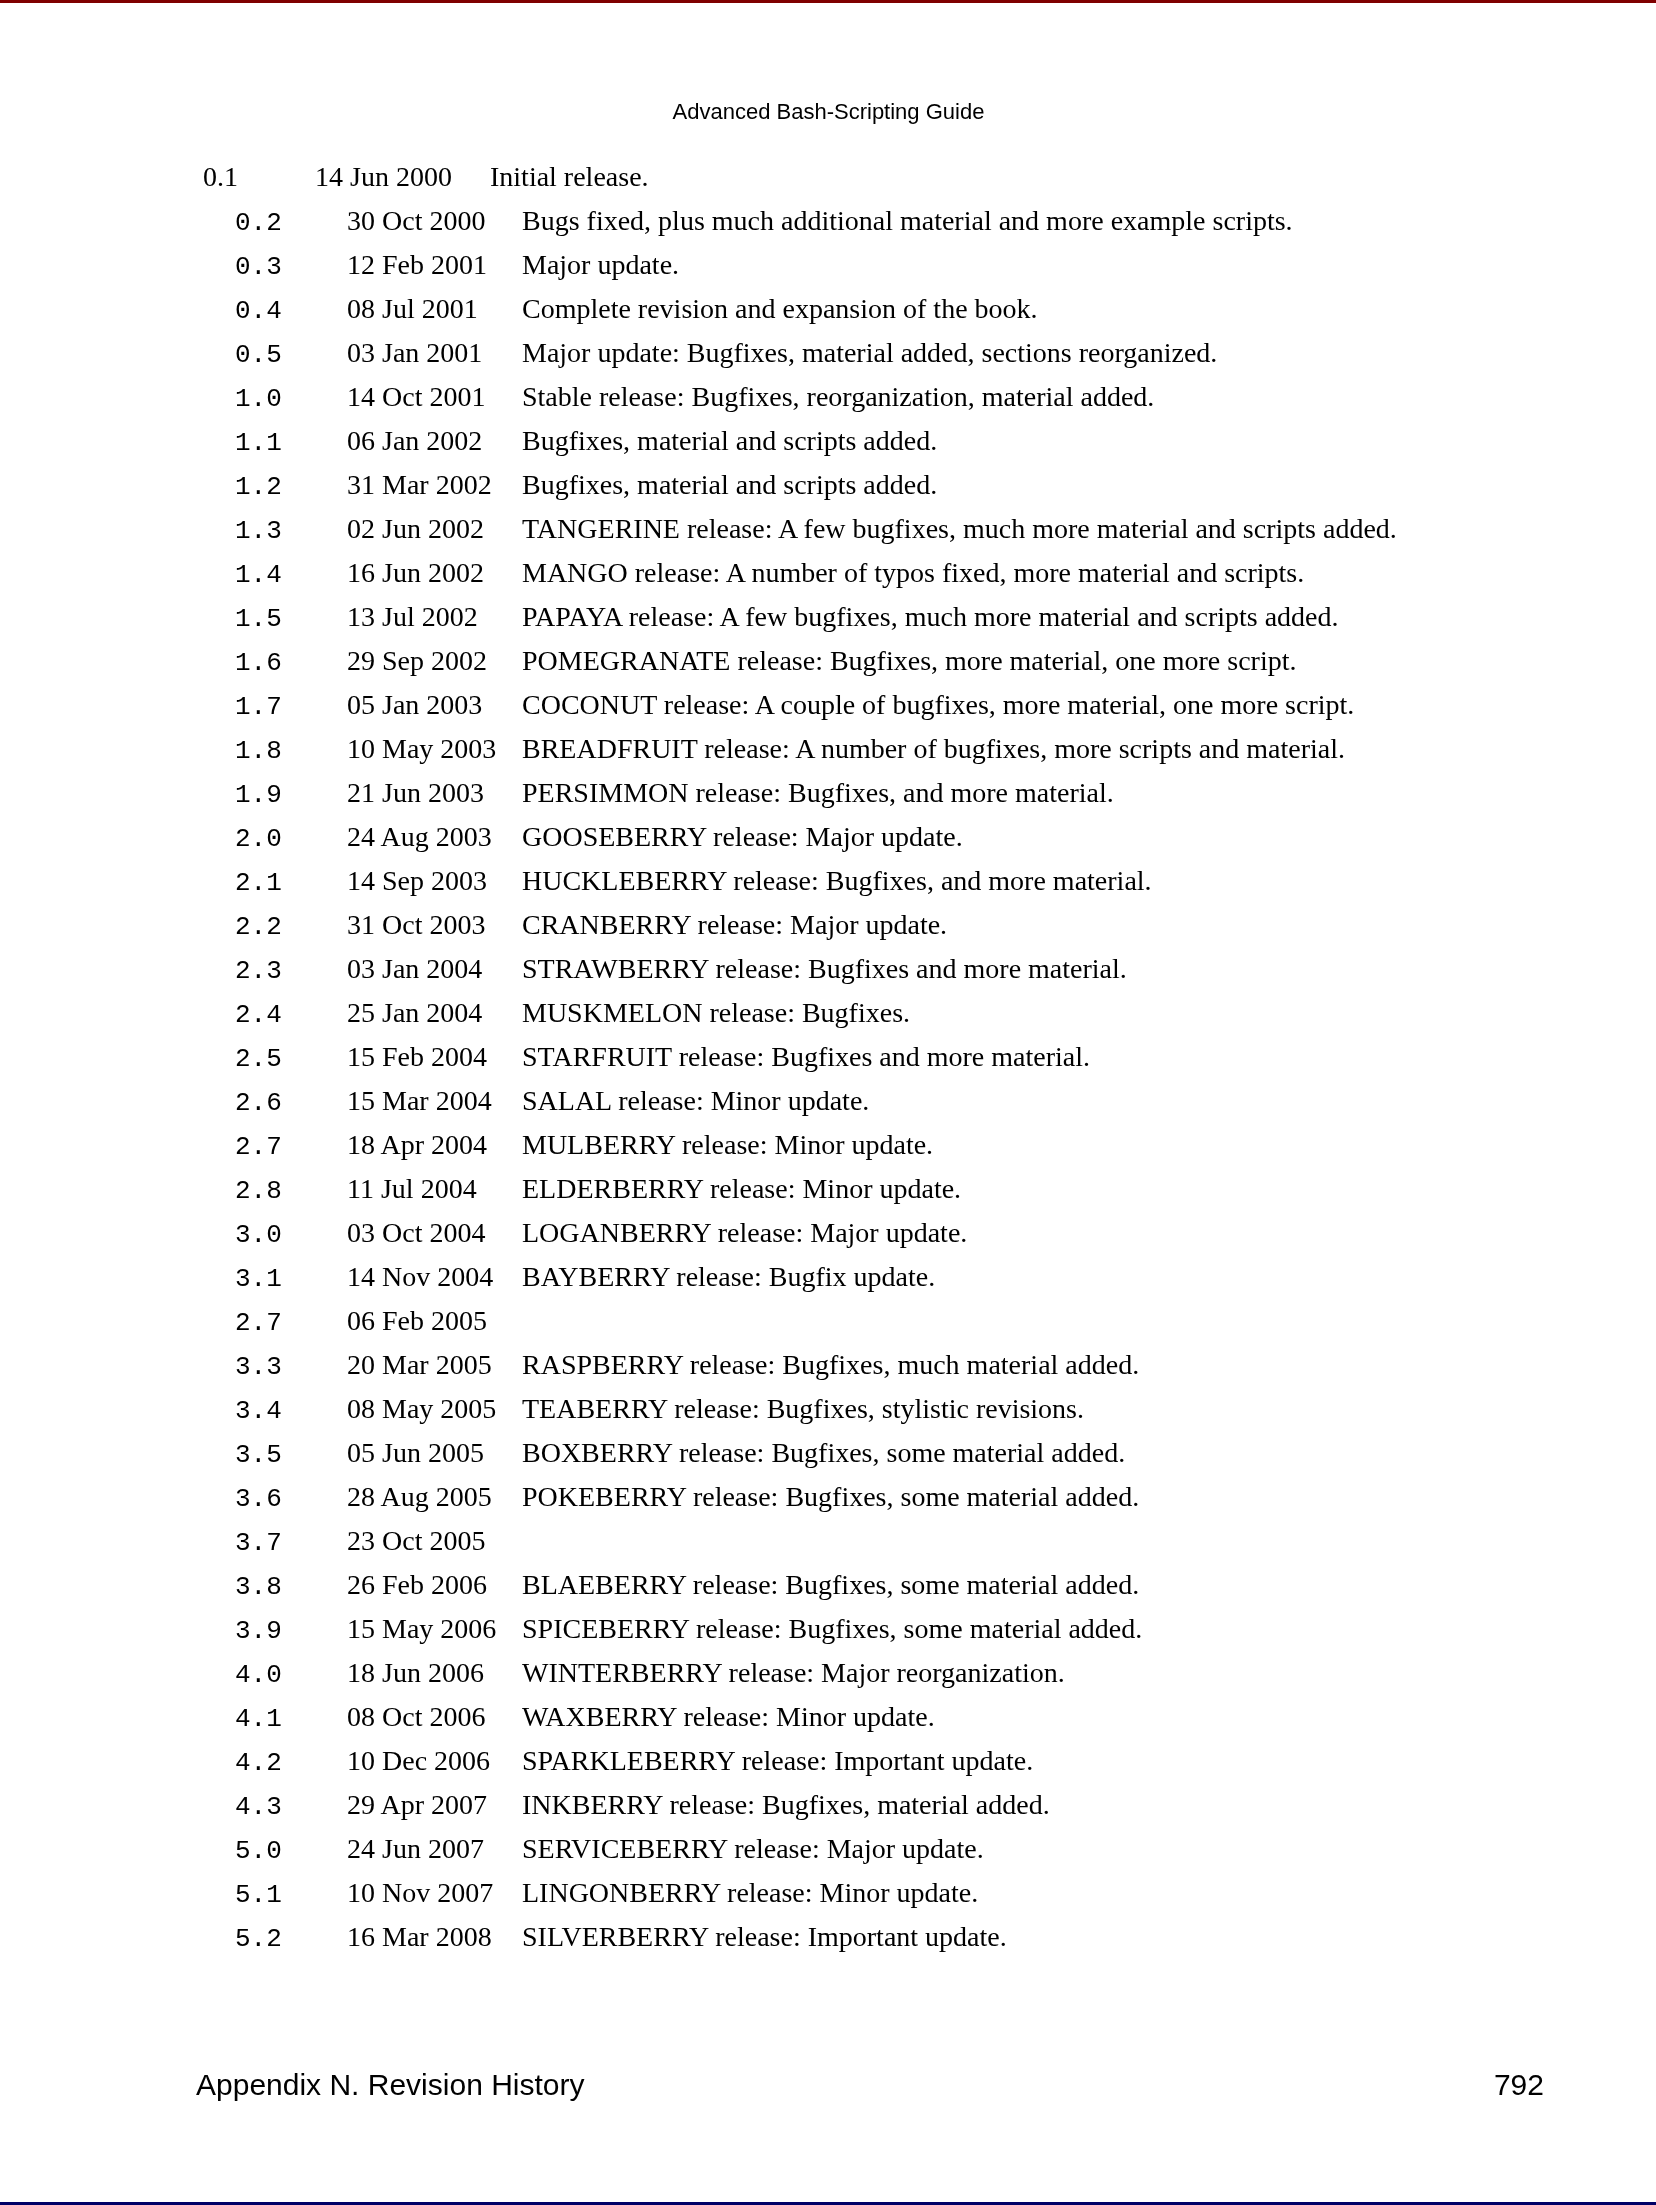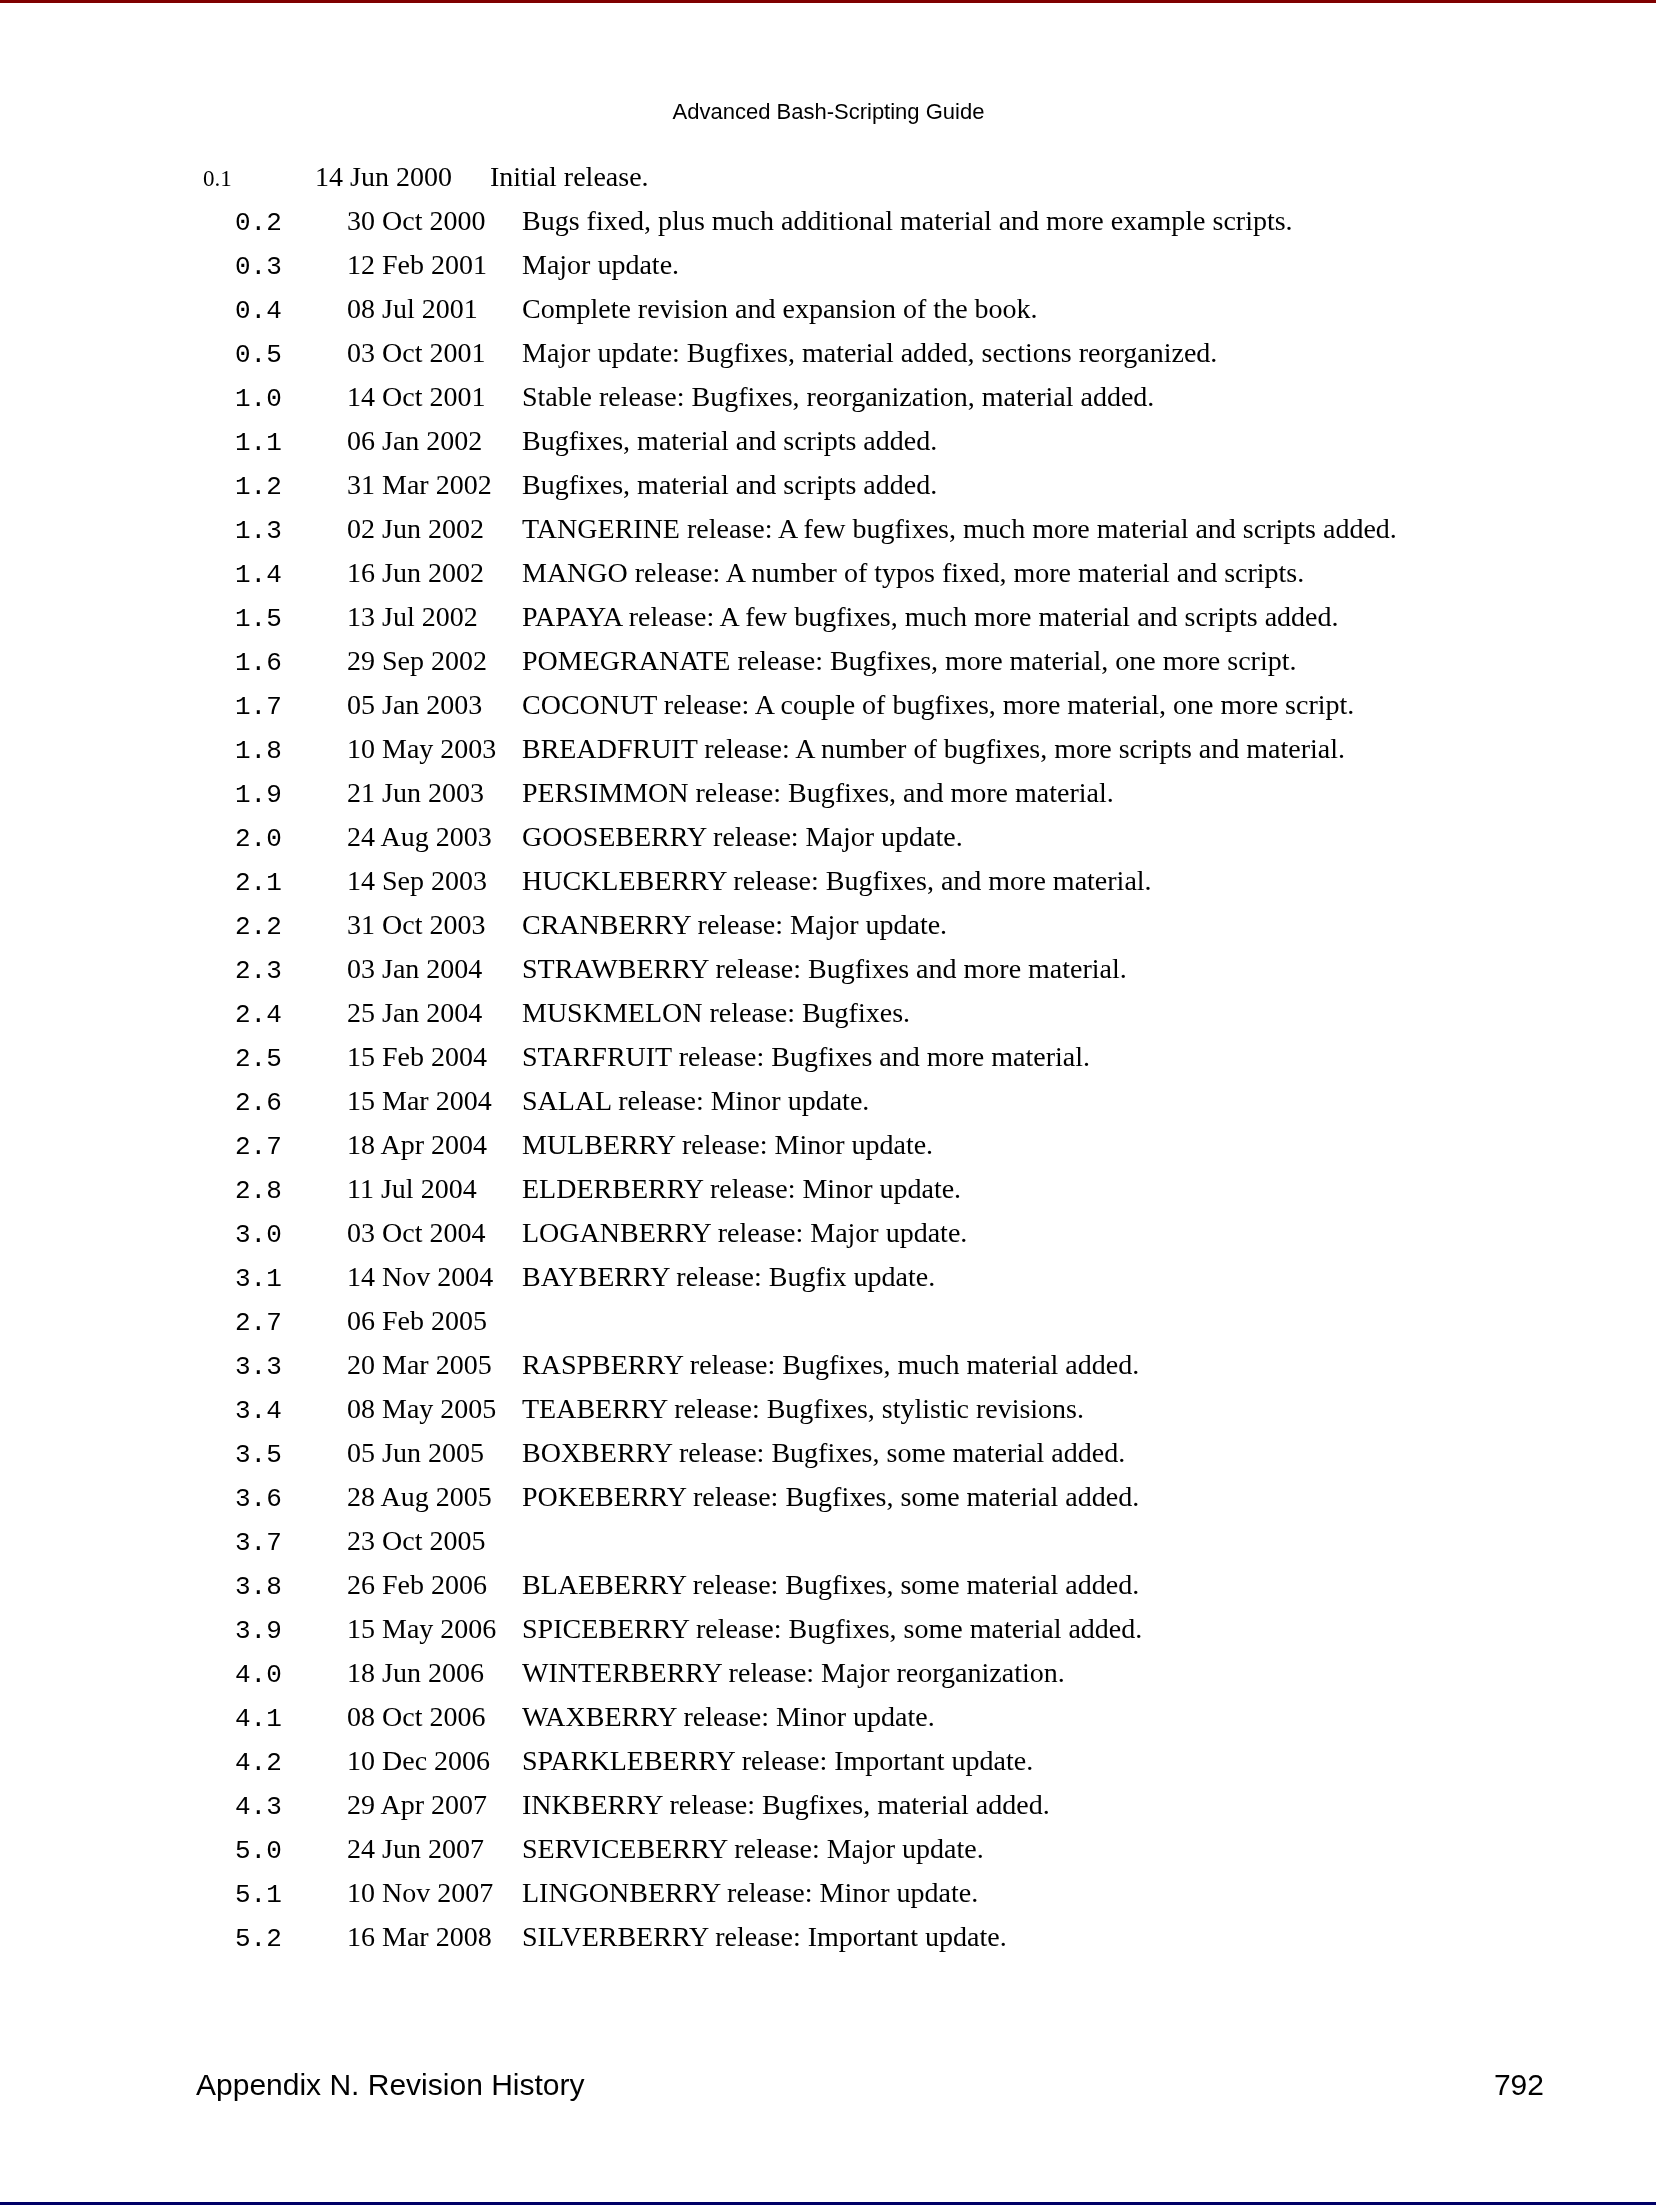--- a/index.html
+++ b/index.html
@@ -41,21 +41,21 @@
   }
   .rev-row {
     display: flex;
     align-items: baseline;
     height: 44px;
     line-height: 44px;
     white-space: nowrap;
   }
   .col-version {
     flex: 0 0 112px;
-    font-size: 23px;
+    font-size: 28px;
   }
   .col-version.mono {
     font-family: "Liberation Mono", monospace;
     font-size: 26px;
     margin-left: 32px;
   }
   .col-date {
     flex: 0 0 175px;
     font-size: 28px;
   }
@@ -99,21 +99,21 @@
       <span class="col-date">12 Feb 2001</span>
       <span class="col-desc">Major update.</span>
     </div>
     <div class="rev-row">
       <span class="col-version mono">0.4</span>
       <span class="col-date">08 Jul 2001</span>
       <span class="col-desc">Complete revision and expansion of the book.</span>
     </div>
     <div class="rev-row">
       <span class="col-version mono">0.5</span>
-      <span class="col-date">03 Oct 2001</span>
+      <span class="col-date">03 Jan 2001</span>
       <span class="col-desc">Major update: Bugfixes, material added, sections reorganized.</span>
     </div>
     <div class="rev-row">
       <span class="col-version mono">1.0</span>
       <span class="col-date">14 Oct 2001</span>
       <span class="col-desc">Stable release: Bugfixes, reorganization, material added.</span>
     </div>
     <div class="rev-row">
       <span class="col-version mono">1.1</span>
       <span class="col-date">06 Jan 2002</span>

